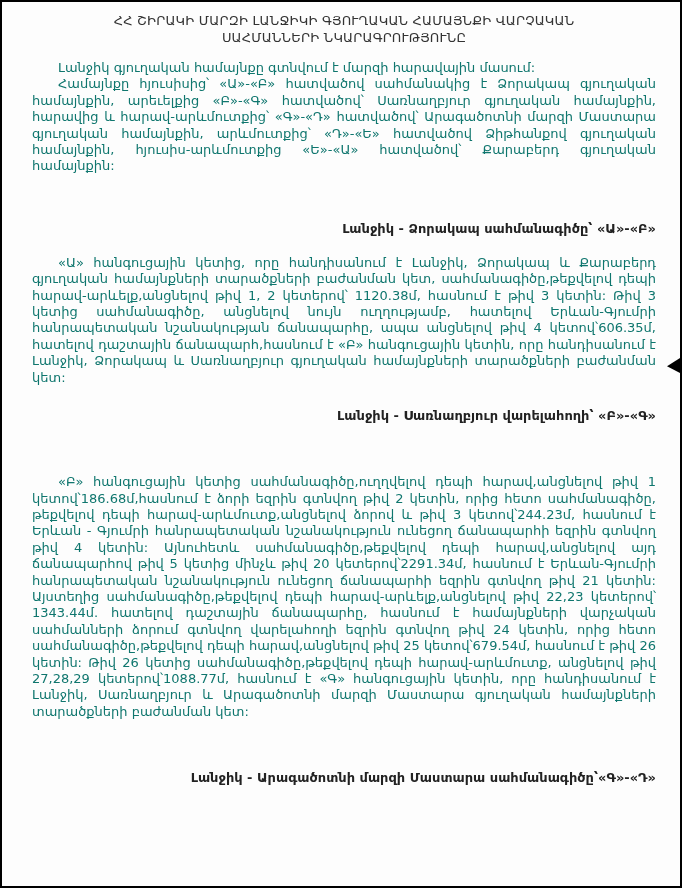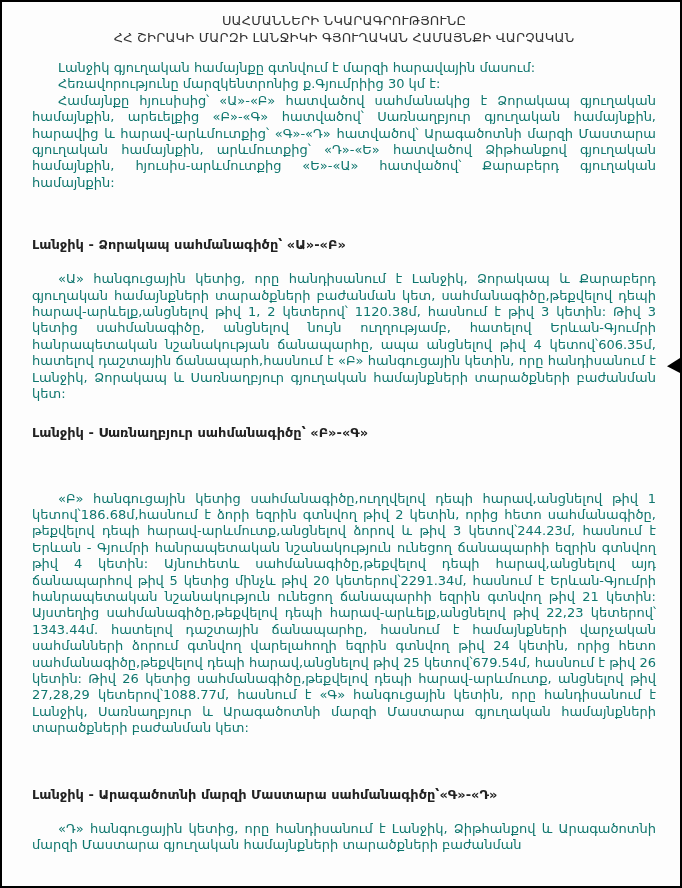--- a/index.html
+++ b/index.html
@@ -36,21 +36,21 @@
     font-size: 13px;
     line-height: 16.4px;
     text-align: justify;
     text-indent: 26px;
     color: #0f766e;
   }
   .sec-heading {
     font-size: 13px;
     line-height: 16px;
     font-weight: bold;
-    text-align: left;
+    text-align: right;
     color: #222222;
   }
   #s1h { margin: 46px 0 18px 0; }
   #s2h { margin: 22px 0 50px 0; }
   #s3h { margin: 50px 0 18px 0; }
   .scan-mark {
     position: absolute;
     right: 0;
     top: 356px;
     width: 13px;
@@ -60,30 +60,28 @@
   }
 </style>
 </head>
 <body>
 
 <div class="page">
 
   <div class="scan-mark"></div>
 
   <div class="title">
+    <div>ՀՀ ՇԻՐԱԿԻ ՄԱՐԶԻ ԼԱՆՋԻԿԻ ԳՅՈՒՂԱԿԱՆ ՀԱՄԱՅՆՔԻ ՎԱՐՉԱԿԱՆ</div>
     <div>ՍԱՀՄԱՆՆԵՐԻ ՆԿԱՐԱԳՐՈՒԹՅՈՒՆԸ</div>
-    <div>ՀՀ ՇԻՐԱԿԻ ՄԱՐԶԻ ԼԱՆՋԻԿԻ ԳՅՈՒՂԱԿԱՆ ՀԱՄԱՅՆՔԻ ՎԱՐՉԱԿԱՆ</div>
   </div>
 
   <p class="body-p">Լանջիկ գյուղական համայնքը գտնվում է մարզի հարավային մասում:</p>
-  <p class="body-p">Հեռավորությունը մարզկենտրոնից ք.Գյումրիից 30 կմ է:</p>
   <p class="body-p">Համայնքը հյուսիսից՝ «Ա»-«Բ» հատվածով սահմանակից է Ձորակապ գյուղական համայնքին, արեւելքից «Բ»-«Գ» հատվածով՝ Սառնաղբյուր գյուղական համայնքին, հարավից և հարավ-արևմուտքից՝ «Գ»-«Դ» հատվածով՝ Արագածոտնի մարզի Մաստարա գյուղական համայնքին, արևմուտքից՝ «Դ»-«Ե» հատվածով Ձիթհանքով գյուղական համայնքին, հյուսիս-արևմուտքից «Ե»-«Ա» հատվածով՝ Քարաբերդ գյուղական համայնքին:</p>
 
   <h2 class="sec-heading" id="s1h">Լանջիկ - Ձորակապ սահմանագիծը՝ «Ա»-«Բ»</h2>
   <p class="body-p">«Ա» հանգուցային կետից, որը հանդիսանում է Լանջիկ, Ձորակապ և Քարաբերդ գյուղական համայնքների տարածքների բաժանման կետ, սահմանագիծը,թեքվելով դեպի հարավ-արևելք,անցնելով թիվ 1, 2 կետերով՝ 1120.38մ, հասնում է թիվ 3 կետին: Թիվ 3 կետից սահմանագիծը, անցնելով նույն ուղղությամբ, հատելով Երևան-Գյումրի հանրապետական նշանակության ճանապարհը, ապա անցնելով թիվ 4 կետով՝606.35մ, հատելով դաշտային ճանապարհ,հասնում է «Բ» հանգուցային կետին, որը հանդիսանում է Լանջիկ, Ձորակապ և Սառնաղբյուր գյուղական համայնքների տարածքների բաժանման կետ:</p>
 
-  <h2 class="sec-heading" id="s2h">Լանջիկ - Սառնաղբյուր սահմանագիծը՝ «Բ»-«Գ»</h2>
+  <h2 class="sec-heading" id="s2h">Լանջիկ - Սառնաղբյուր վարելահողի՝ «Բ»-«Գ»</h2>
   <p class="body-p">«Բ» հանգուցային կետից սահմանագիծը,ուղղվելով դեպի հարավ,անցնելով թիվ 1 կետով՝186.68մ,հասնում է ձորի եզրին գտնվող թիվ 2 կետին, որից հետո սահմանագիծը, թեքվելով դեպի հարավ-արևմուտք,անցնելով ձորով և թիվ 3 կետով՝244.23մ, հասնում է Երևան - Գյումրի հանրապետական նշանակություն ունեցող ճանապարհի եզրին գտնվող թիվ 4 կետին: Այնուհետև սահմանագիծը,թեքվելով դեպի հարավ,անցնելով այդ ճանապարհով թիվ 5 կետից մինչև թիվ 20 կետերով՝2291.34մ, հասնում է Երևան-Գյումրի հանրապետական նշանակություն ունեցող ճանապարհի եզրին գտնվող թիվ 21 կետին: Այստեղից սահմանագիծը,թեքվելով դեպի հարավ-արևելք,անցնելով թիվ 22,23 կետերով՝ 1343.44մ. հատելով դաշտային ճանապարհը, հասնում է համայնքների վարչական սահմանների ձորում գտնվող վարելահողի եզրին գտնվող թիվ 24 կետին, որից հետո սահմանագիծը,թեքվելով դեպի հարավ,անցնելով թիվ 25 կետով՝679.54մ, հասնում է թիվ 26 կետին: Թիվ 26 կետից սահմանագիծը,թեքվելով դեպի հարավ-արևմուտք, անցնելով թիվ 27,28,29 կետերով՝1088.77մ, հասնում է «Գ» հանգուցային կետին, որը հանդիսանում է Լանջիկ, Սառնաղբյուր և Արագածոտնի մարզի Մաստարա գյուղական համայնքների տարածքների բաժանման կետ:</p>
 
   <h2 class="sec-heading" id="s3h">Լանջիկ - Արագածոտնի մարզի Մաստարա սահմանագիծը՝«Գ»-«Դ»</h2>
-  <p class="body-p">«Դ» հանգուցային կետից, որը հանդիսանում է Լանջիկ, Ձիթհանքով և Արագածոտնի մարզի Մաստարա գյուղական համայնքների տարածքների բաժանման</p>
 
 </div>
 
 </body></html>

